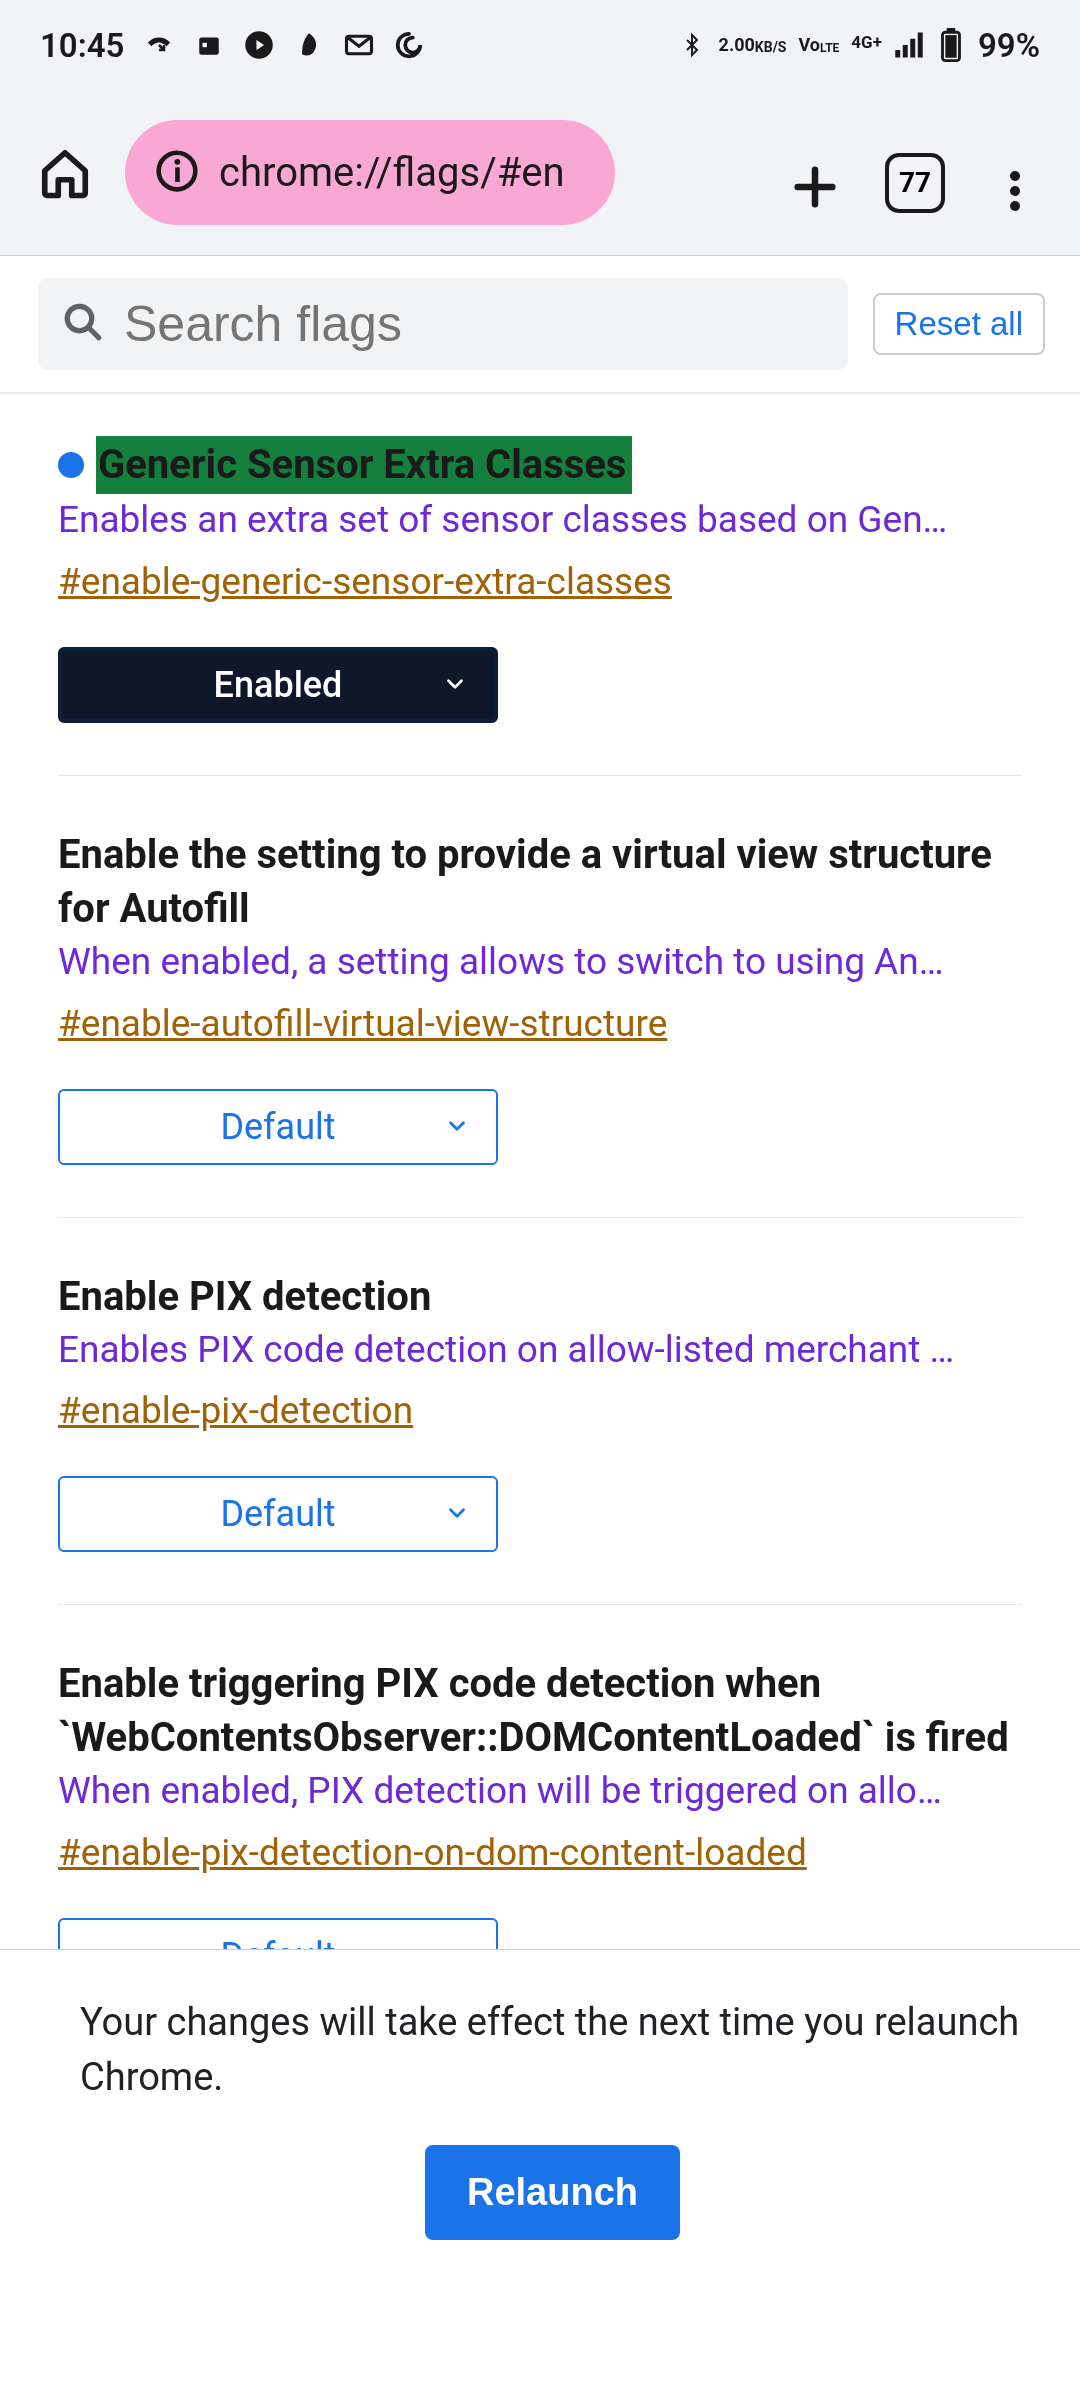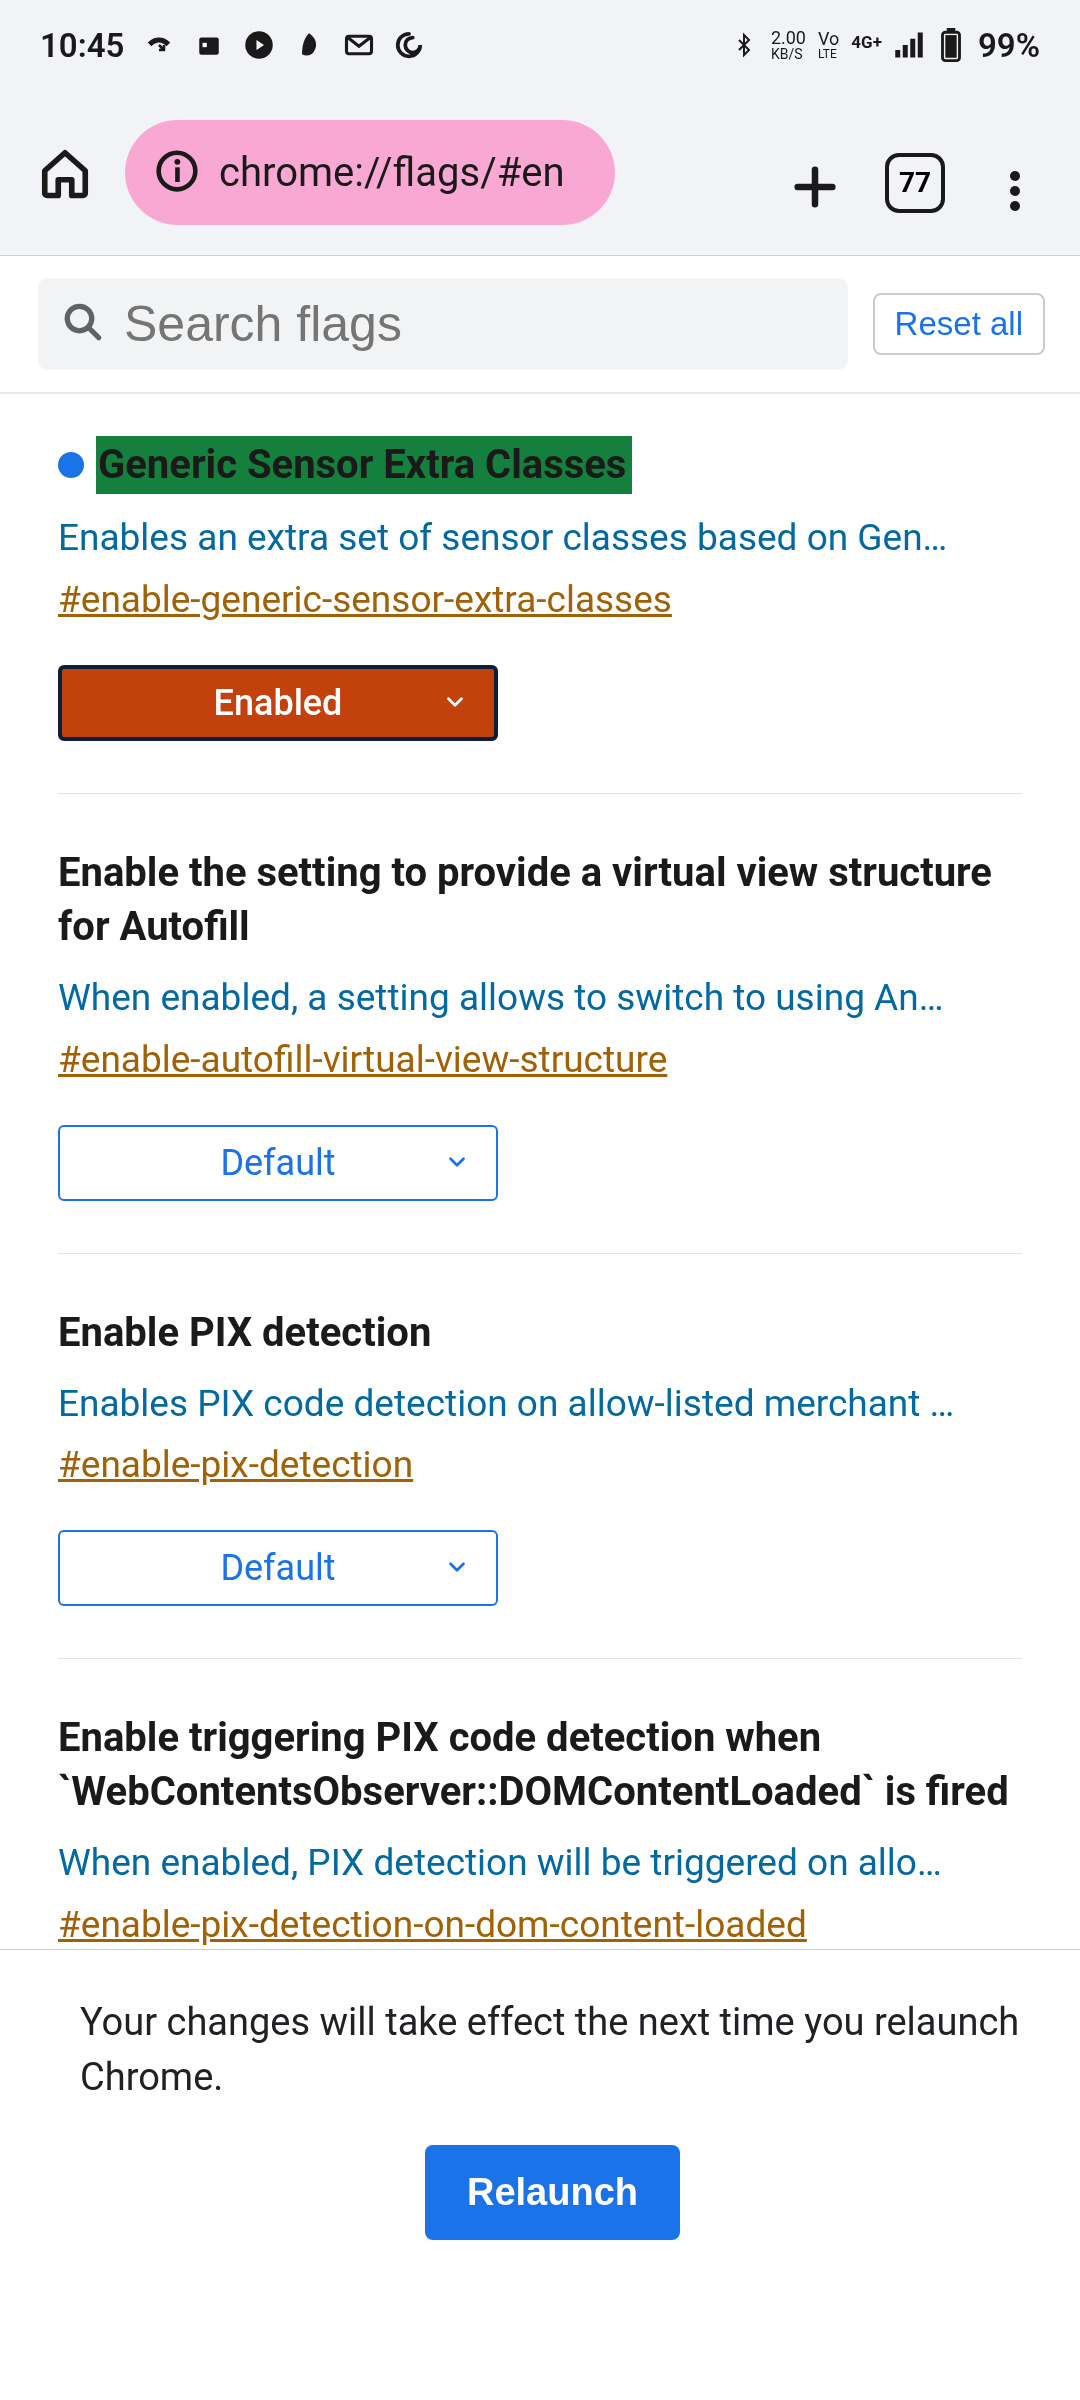--- a/index.html
+++ b/index.html
@@ -3,21 +3,21 @@
 <meta charset="utf-8">
 <style>
   * { box-sizing: border-box; margin: 0; padding: 0; -webkit-font-smoothing: antialiased; }
   html, body { width: 1080px; height: 2400px; background: #f1f3f6; font-family: -apple-system, Roboto, Arial, sans-serif; overflow: hidden; }
 
   
   .status-bar { height: 90px; display: flex; align-items: center; justify-content: space-between; padding: 0 40px; font-size: 33px; font-weight: 600; color: #1a1a1a; }
   .status-left { display: flex; align-items: center; gap: 20px; }
   .status-right { display: flex; align-items: center; gap: 12px; }
   .sb-icon { width: 30px; height: 30px; display: inline-flex; align-items: center; justify-content: center; }
-  .net-stack { display:flex; flex-direction:column; line-height:1; font-size:18px; font-weight:400; align-items:flex-start; }
+  .net-stack { display:flex; flex-direction:row; line-height:1; font-size:18px; font-weight:700; align-items:flex-end; }
 
   
   .chrome-bar { height: 165px; display: flex; align-items: center; padding: 0 25px; gap: 20px; }
   .home-btn { width: 80px; height: 80px; display:flex; align-items:center; justify-content:center; }
   .url-pill { flex: 0 0 auto; width: 490px; height: 105px; background: #f9a8d4; border-radius: 60px; display:flex; align-items:center; padding: 0 30px; gap: 20px; }
   .url-text { font-size: 40px; color: #1a1a1a; white-space:nowrap; overflow:hidden; }
   .spacer { flex: 1; }
   .toolbar-btn { width: 80px; height: 80px; display:flex; align-items:flex-end; justify-content:center; }
   .tabcount { width: 60px; height: 60px; border: 4px solid #1a1a1a; border-radius: 14px; display:flex; align-items:center; justify-content:center; font-size: 28px; font-weight:700; }
 
@@ -28,24 +28,24 @@
   .search-input { flex:1; border:none; background:transparent; font-size:50px; color:#404040; outline:none; }
   .reset-btn { border:2px solid #c8cdd2; border-radius:8px; padding: 10px 20px; font-size:33px; color:#1a73e8; font-weight:500; background:#fff; }
 
   .flags-list { padding: 0 58px 0 58px; }
   .flag-item { padding: 52px 0 52px 0; border-bottom: 1px solid #e4e4e4; }
   .flag-item:first-child { padding-top: 42px; }
   .flag-title-row { display:flex; align-items:center; gap: 6px; }
   .dot { width: 26px; height:26px; border-radius:50%; background:#1a73e8; flex-shrink:0; margin-right:6px; }
   .flag-title { font-size: 40px; font-weight:700; color:#1a1a1a; line-height:1.35; }
   .flag-title.hl { background:#15803d; padding: 2px 6px 2px 2px; }
-  .flag-desc { font-size: 37px; color:#0369a1; margin-top: 18px; line-height:1.4; white-space:nowrap; overflow:hidden; text-overflow:ellipsis; }
+  .flag-desc { font-size: 37px; color:#6d28d9; line-height:1.4; white-space:nowrap; overflow:hidden; text-overflow:ellipsis; }
   .flag-anchor { font-size: 37px; color:#a16207; text-decoration: underline; margin-top: 14px; display:inline-block; }
   .flag-select { margin-top: 44px; width: 440px; height: 76px; border-radius:6px; display:flex; align-items:center; justify-content:center; position:relative; font-size:36px; font-weight:500; cursor:pointer; }
-  .flag-select.enabled { background:#c2410c; border:4px solid #0b1f3a; color:#fff; }
+  .flag-select.enabled { background:#0f172a; border:4px solid #0b1f3a; color:#fff; }
   .flag-select.default { background:#fff; border:2px solid #1a73e8; color:#1a73e8; font-weight:400; }
   .flag-select .chev { position:absolute; right: 26px; top:50%; transform:translateY(-50%); }
   .flag-select.enabled .chev svg path { stroke:#fff; }
   .flag-select.default .chev svg path { stroke:#1a73e8; }
 
   
   .relaunch-bar { position: fixed; left:0; right:0; bottom:0; width:1080px; background:#fff; border-top:1px solid #d0d0d0; padding: 45px 55px 160px 80px; display:flex; align-items:center; gap:40px;flex-direction:column; }
   .relaunch-text { flex:1; font-size:38px; color:#202124; line-height:1.45; }
   .relaunch-btn { background:#1a73e8; color:#fff; font-size:38px; font-weight:600; border:none; border-radius:8px; padding: 26px 42px; }
 </style>

